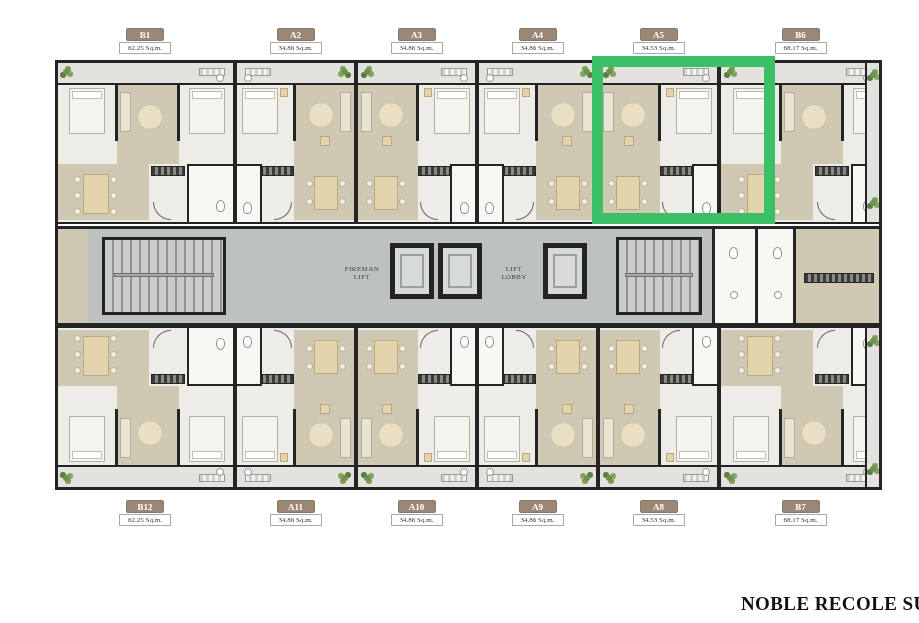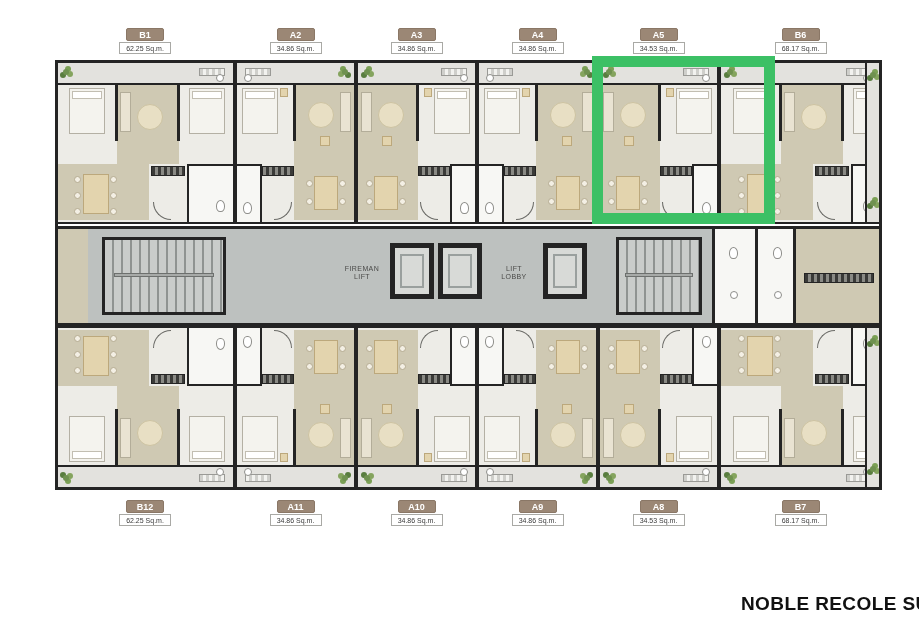--- a/index.html
+++ b/index.html
@@ -1,18 +1,18 @@
 <!DOCTYPE html>
 <html><head>
 <meta charset="utf-8">
 <style>
   html,body{margin:0;padding:0;}
   body{width:919px;height:623px;position:relative;overflow:hidden;background:#fff;
        font-family:"Liberation Sans",sans-serif;}
-  .abs{position:absolute;}
+  .abs{position:absolute;font-family:Liberation Serif, serif;}
   
   .unit{position:absolute;border:2px solid #242424;box-sizing:border-box;background:#edece7;overflow:hidden;}
   .unit-inner{position:absolute;left:0;top:0;right:0;bottom:0;}
   .balcony{position:absolute;left:0;right:0;top:0;height:23px;background:#e3e2de;border-bottom:2px solid #242424;box-sizing:border-box;}
   .balcony-r{position:absolute;top:0;bottom:0;right:0;width:15px;background:#e3e2de;border-left:2px solid #242424;box-sizing:border-box;}
   .plant{position:absolute;width:6px;height:6px;border-radius:50%;background:#6f9150;
          box-shadow:4px 2px 0 #85a45e,-3px 3px 0 #597d3f,2px -3px 0 #7ba055;}
   .grille{position:absolute;height:8px;background:repeating-linear-gradient(90deg,#cfcfcb 0 3px,#f2f2ef 3px 6px);border:1px solid #9a9a96;box-sizing:border-box;}
   .room-tan{position:absolute;background:#cfc9b3;}
   .room-light{position:absolute;background:#edece7;}

